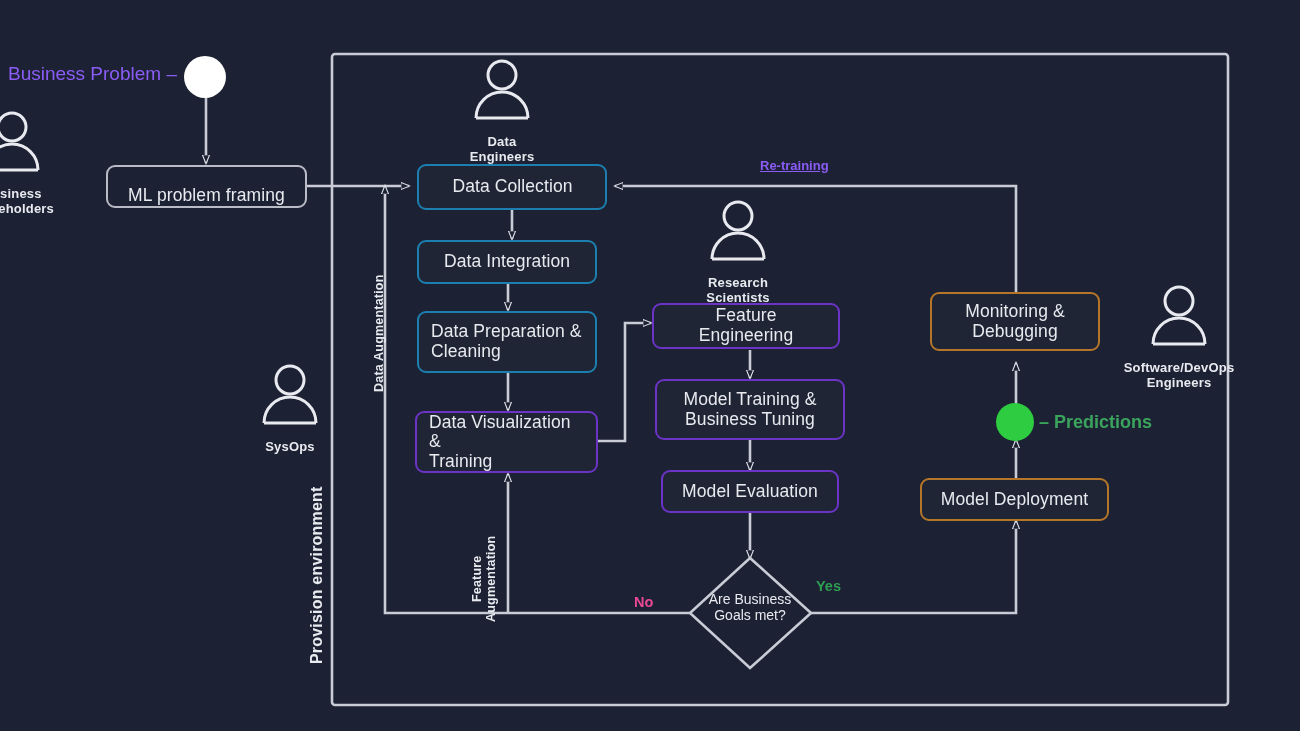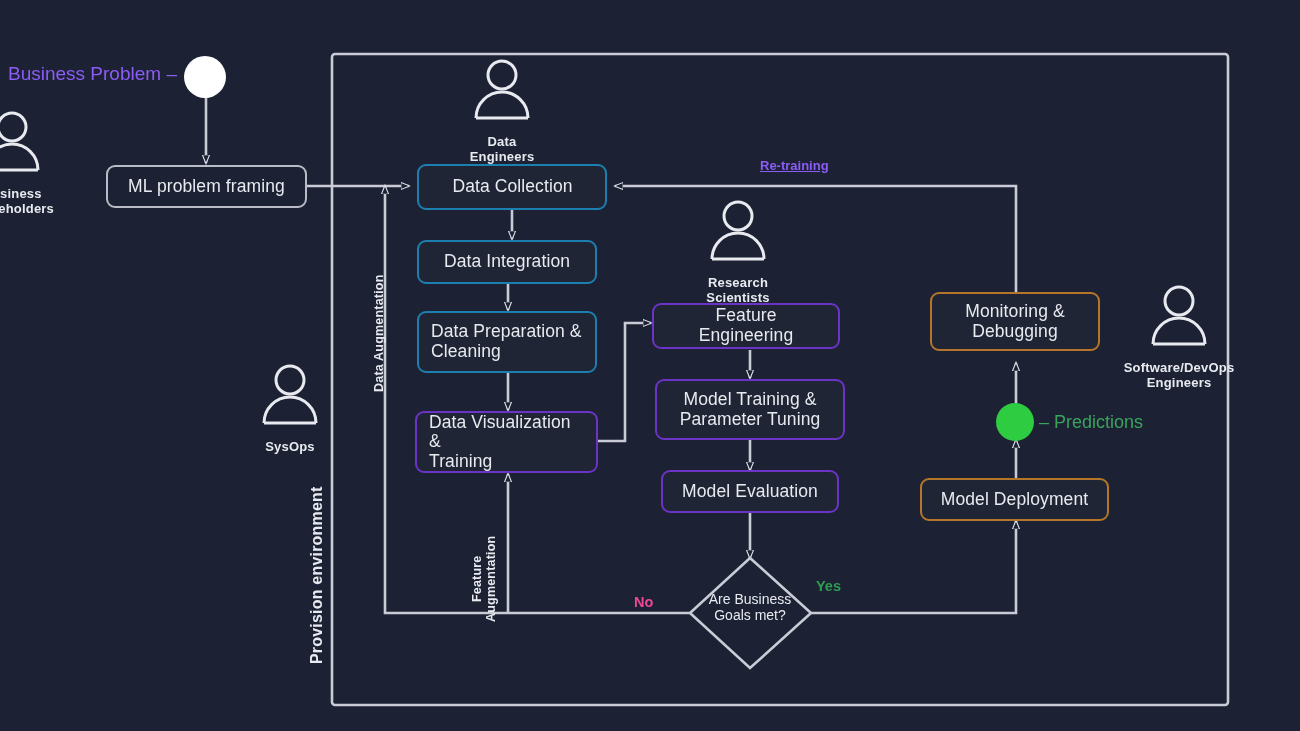--- a/index.html
+++ b/index.html
@@ -33,21 +33,21 @@
     display: flex;
     align-items: center;
     padding: 0 12px;
     font-size: 17.5px;
     line-height: 1.12;
     letter-spacing: .1px;
   }
   .node.blue   { border-color: #1d7fb0; }
   .node.purple { border-color: #6b33c6; }
   .node.orange { border-color: #b5762a; }
-  .node.plain  { border-color: #b9bcc6; background: transparent; }
+  .node.plain  { border-color: #b9bcc6; background: transparent; align-items: flex-end; }
   .node span.lbl { display: block; width: 100%; }
   .node.center span.lbl { text-align: center; }
 
   .persona {
     position: absolute;
     width: 92px;
     text-align: center;
     color: #e8eaf0;
   }
   .persona .glyph { display:block; }
@@ -199,21 +199,21 @@
     </svg>
     <span class="pname">
       <span>Software/DevOps</span><br><span>Engineers</span>
     </span>
   </div>
 
   <div class="flat title" style="left:8px; top:63px;">Business Problem –</div>
   <div class="dot white" style="left:184px; top:56px; width:42px; height:42px;"></div>
 
   <div class="dot green" style="left:996px; top:403px; width:38px; height:38px;"></div>
-  <div class="flat pred" style="left:1039px; top:412px;">– Predictions</div>
+  <div class="flat pred" style="left:1039px; top:412px;font-weight:bold;">– Predictions</div>
 
   <div class="node plain center" style="left:106px; top:165px; width:201px; height:43px;">
     <span class="lbl">ML problem framing</span>
   </div>
 
   <div class="node blue center" style="left:417px; top:164px; width:190px; height:46px;padding-left:13px;">
     <span class="lbl">Data Collection</span>
   </div>
 
   <div class="node blue center" style="left:417px; top:240px; width:180px; height:44px;">
@@ -231,21 +231,21 @@
       <span>Data Visualization &amp;</span><br><span>Training</span>
     </span>
   </div>
 
   <div class="node purple center" style="left:652px; top:303px; width:188px; height:46px;">
     <span class="lbl">Feature Engineering</span>
   </div>
 
   <div class="node purple center" style="left:655px; top:379px; width:190px; height:61px;">
     <span class="lbl">
-      <span>Model Training &amp;</span><br><span>Parameter Tuning</span>
+      <span>Model Training &amp;</span><br><span>Business Tuning</span>
     </span>
   </div>
 
   <div class="node purple center" style="left:661px; top:470px; width:178px; height:43px;">
     <span class="lbl">Model Evaluation</span>
   </div>
 
   <div class="node orange center" style="left:930px; top:292px; width:170px; height:59px;">
     <span class="lbl">
       <span>Monitoring &amp;</span><br><span>Debugging</span>

